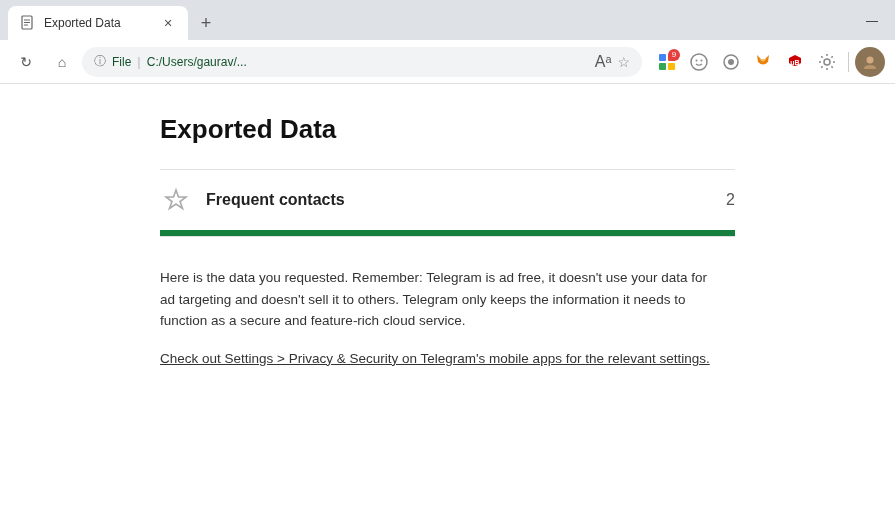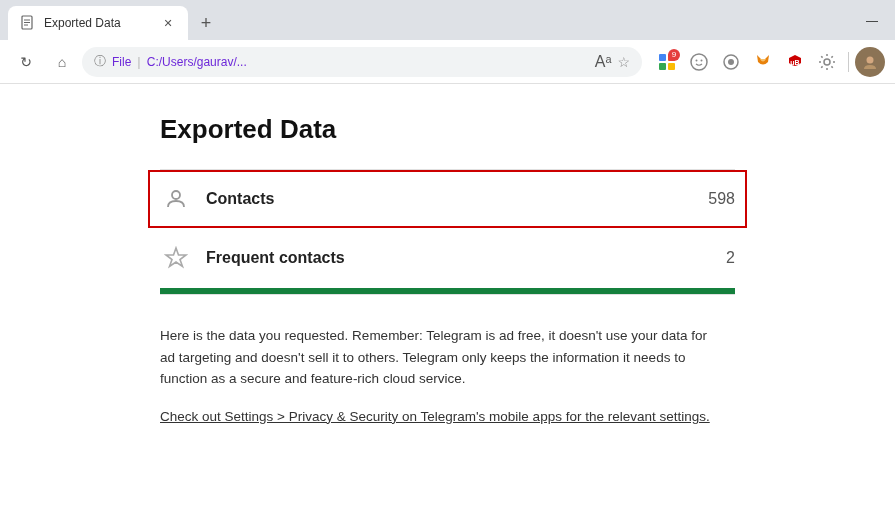--- a/index.html
+++ b/index.html
@@ -112,21 +112,21 @@
       padding: 0 12px;
       gap: 6px;
       font-size: 13px;
       color: #333;
     }
     .address-info {
       color: #888;
       font-size: 12px;
     }
     .address-separator { color: #bbb; }
-    .address-text { color: #6d28d9; font-size: 12px; text-align: center; }
+    .address-text { color: #14532d; font-size: 12px; text-align: center; }
     .toolbar-icons {
       display: flex;
       align-items: center;
       gap: 2px;
       margin-left: 6px;
     }
     .toolbar-icon-btn {
       width: 30px;
       height: 30px;
       display: flex;
@@ -332,30 +332,20 @@
         </svg>
       </div>
     </div>
   </div>
 </div>
 
 <div class="page-content">
   <h1 class="page-title">Exported Data</h1>
   <hr class="divider">
 
-  <div class="data-item highlighted">
-    <div class="data-item-icon icon-person">
-      <svg viewBox="0 0 24 24" fill="none" xmlns="http://www.w3.org/2000/svg">
-        <circle cx="12" cy="8" r="4" stroke="#999" stroke-width="1.8" fill="none"></circle>
-        <path d="M4 20 Q4 14 12 14 Q20 14 20 20" stroke="#999" stroke-width="1.8" fill="none"></path>
-      </svg>
-    </div>
-    <span class="data-item-label">Contacts</span>
-    <span class="data-item-count">598</span>
-  </div>
 
   <div class="data-item">
     <div class="data-item-icon icon-star">
       <svg viewBox="0 0 24 24" fill="none" xmlns="http://www.w3.org/2000/svg">
         <path d="M12 2 L14.5 9H22L16 13.5L18.5 20.5L12 16L5.5 20.5L8 13.5L2 9H9.5Z" stroke="#aaa" stroke-width="1.6" fill="none"></path>
       </svg>
     </div>
     <span class="data-item-label">Frequent contacts</span>
     <span class="data-item-count">2</span>
   </div>

